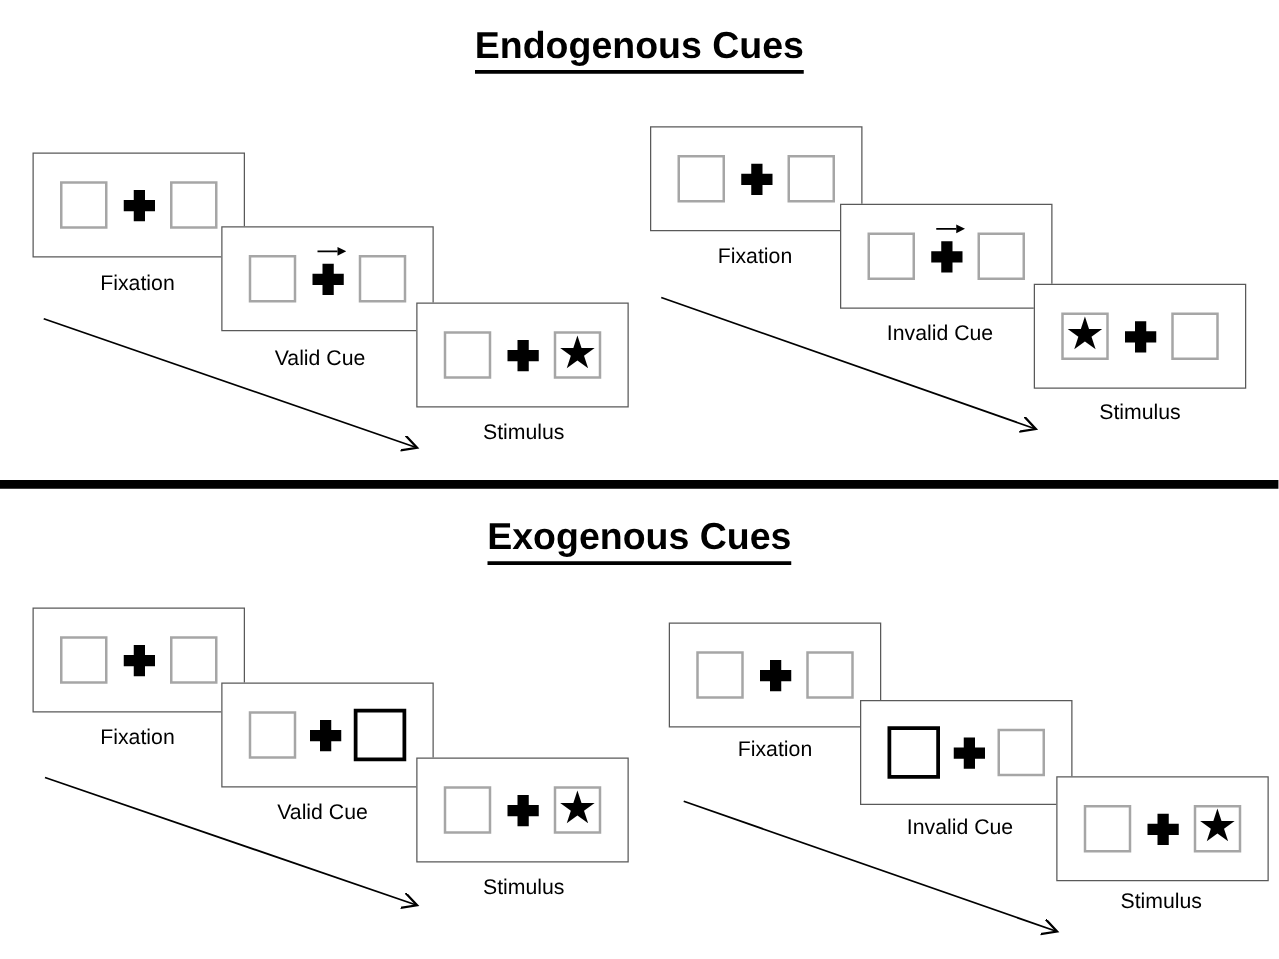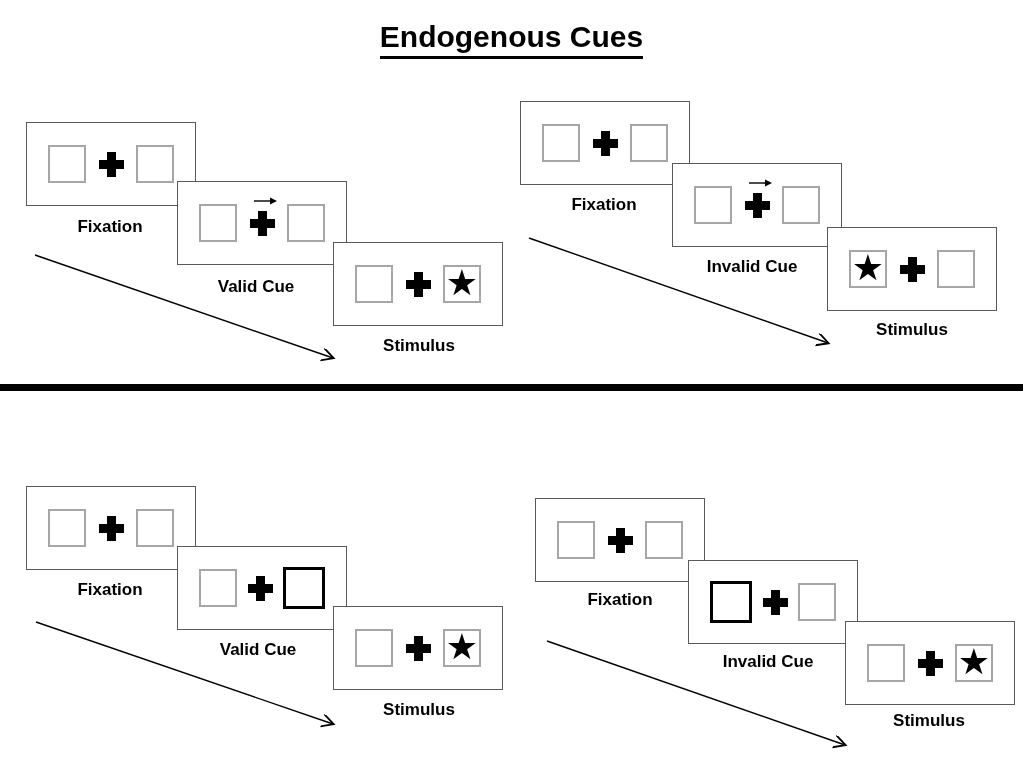--- a/index.html
+++ b/index.html
@@ -30,21 +30,21 @@
     font-size:36px;line-height:34px;margin-top:-3px;color:#000;
   }
   .center{position:relative;width:25px;height:25px;flex:0 0 auto;}
   .plus{position:absolute;left:0;top:0;width:25px;height:25px;}
   .plus::before{content:"";position:absolute;left:0;top:8px;width:25px;height:9px;background:#000;}
   .plus::after{content:"";position:absolute;top:0;left:8px;width:9px;height:25px;background:#000;}
   .cue-arrow{position:absolute;top:-17px;left:2px;display:none;}
   .panel[data-cue="true"] .cue-arrow{display:block;}
   .plabel{
     position:absolute;transform:translateX(-50%);white-space:nowrap;
-    font-size:17px;font-weight:700;
+    font-size:17px;font-weight:400;
   }
   .time-arrow{position:absolute;}
 </style>
 </head>
 <body>
 
 <div id="stage">
 
   <svg width="0" height="0" style="position:absolute">
     <defs>
@@ -129,20 +129,21 @@
     <div class="sq" data-variant="empty"></div>
   </div>
   <div class="plabel" style="left:912px;top:320px">Stimulus</div>
 
   <svg class="time-arrow" style="left:524px;top:233px" width="312" height="116">
     <line x1="5" y1="5" x2="304" y2="110" stroke="#000" stroke-width="1.4" marker-end="url(#ah)"></line>
   </svg>
 
   <div class="divider"></div>
 
+  <div class="title" style="top:413px"><span>Exogenous Cues</span></div>
 
   <div class="panel" style="left:26px;top:486px" data-cue="false">
     <div class="sq" data-variant="empty"></div>
     <div class="center">
 
       <div class="plus"></div>
     </div>
     <div class="sq" data-variant="empty"></div>
   </div>
   <div class="plabel" style="left:110px;top:580px">Fixation</div>

